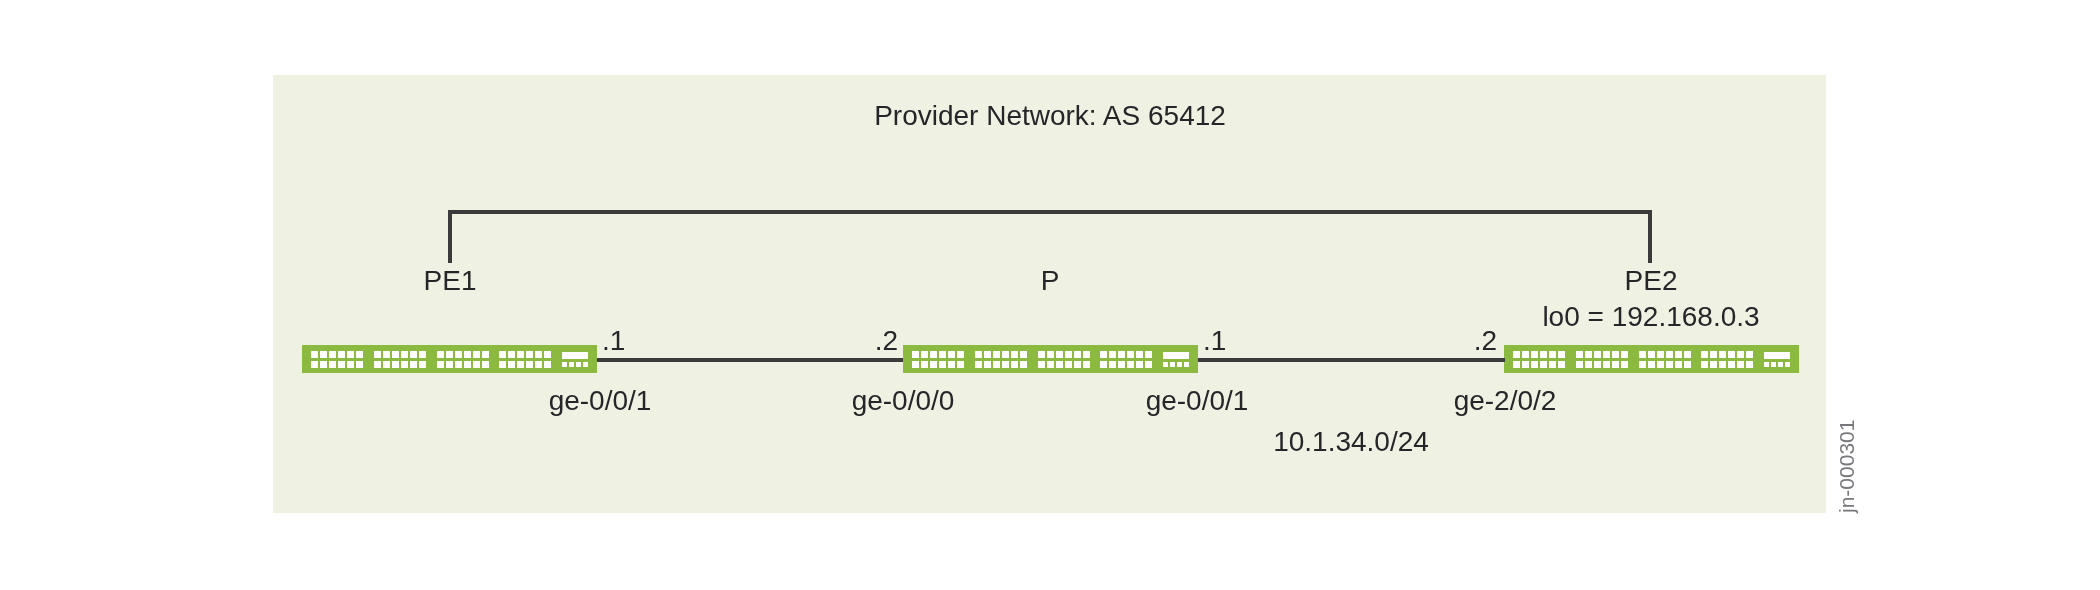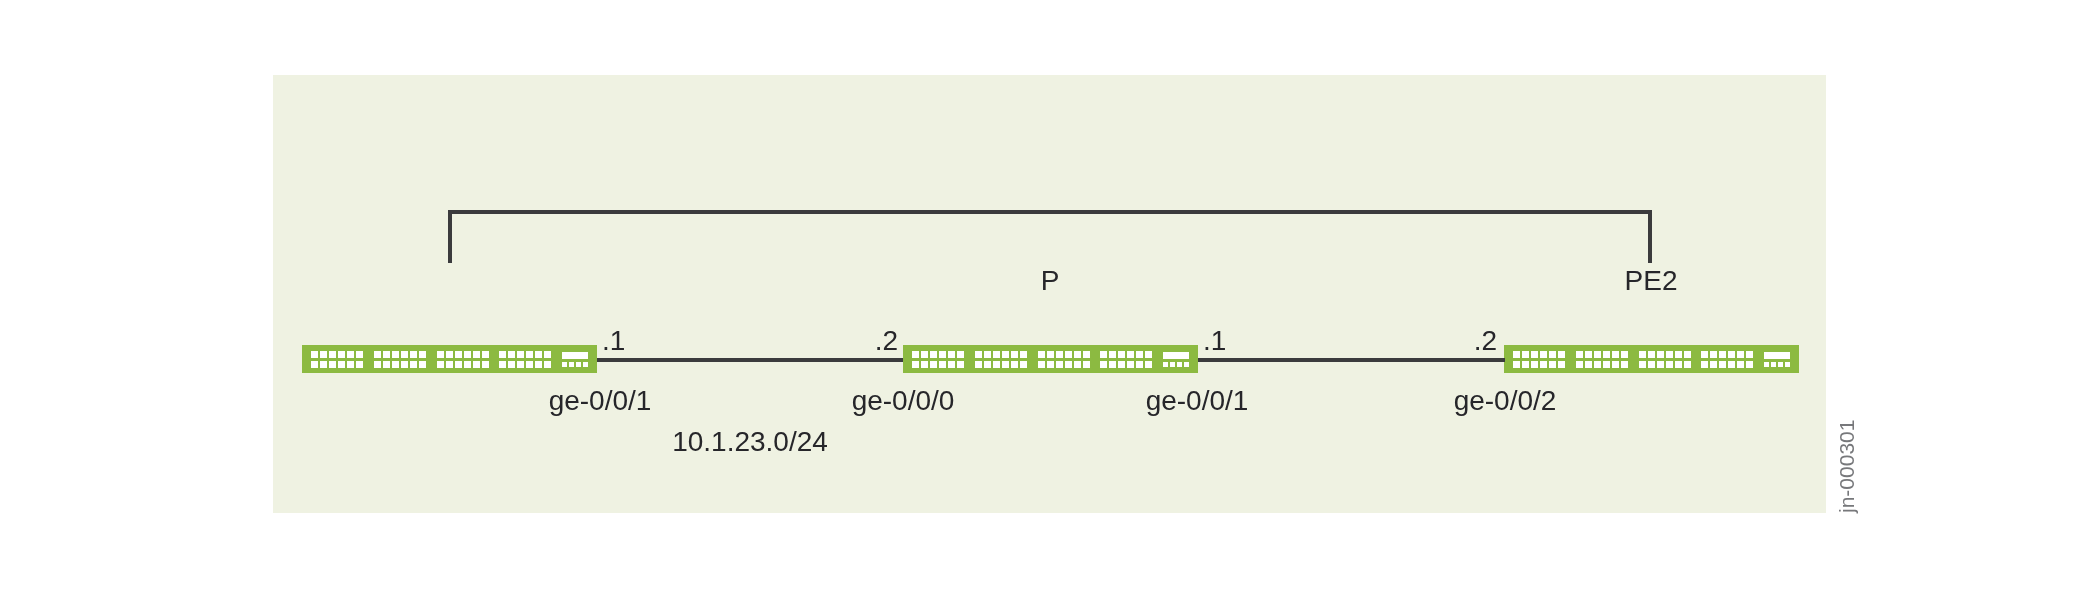--- a/index.html
+++ b/index.html
@@ -73,27 +73,30 @@
              writing-mode:vertical-rl;transform:rotate(180deg);
              display:flex;align-items:center;white-space:nowrap;}
 </style>
 </head>
 <body>
 
 <div class="canvas">
 
   <div class="panel"></div>
 
+  <div class="txt ctr title">Provider Network: AS 65412</div>
 
   <div class="bracket-h"></div>
   <div class="bracket-v bv-left"></div>
   <div class="bracket-v bv-right"></div>
 
+  <div class="txt ctr rname-pe1">PE1</div>
   <div class="txt ctr rname-p">P</div>
   <div class="txt ctr rname-pe2">PE2</div>
+  <div class="txt ctr rlo-pe2">lo0 = 192.168.0.3</div>
 
   <div class="router router-pe1 router-ports">
       <div class="pgroup">
         <div class="psq"></div>
         <div class="psq"></div>
         <div class="psq"></div>
         <div class="psq"></div>
         <div class="psq"></div>
         <div class="psq"></div>
         <div class="psq"></div>
@@ -294,19 +297,19 @@
   <div class="link link-2"></div>
 
   <div class="txt host-1a">.1</div>
   <div class="txt rgt host-1b">.2</div>
   <div class="txt host-2a">.1</div>
   <div class="txt rgt host-2b">.2</div>
 
   <div class="txt ctr if-1">ge-0/0/1</div>
   <div class="txt ctr if-2">ge-0/0/0</div>
   <div class="txt ctr if-3">ge-0/0/1</div>
-  <div class="txt ctr if-4">ge-0/0/2</div>
-
-  <div class="txt ctr sub-1">10.1.23.0/24</div>
+  <div class="txt ctr if-4">ge-2/0/2</div>
+
+  <div class="txt ctr sub-2">10.1.34.0/24</div>
 
   <div class="figure-id">jn-000301</div>
 
 </div>
 
 </body></html>

